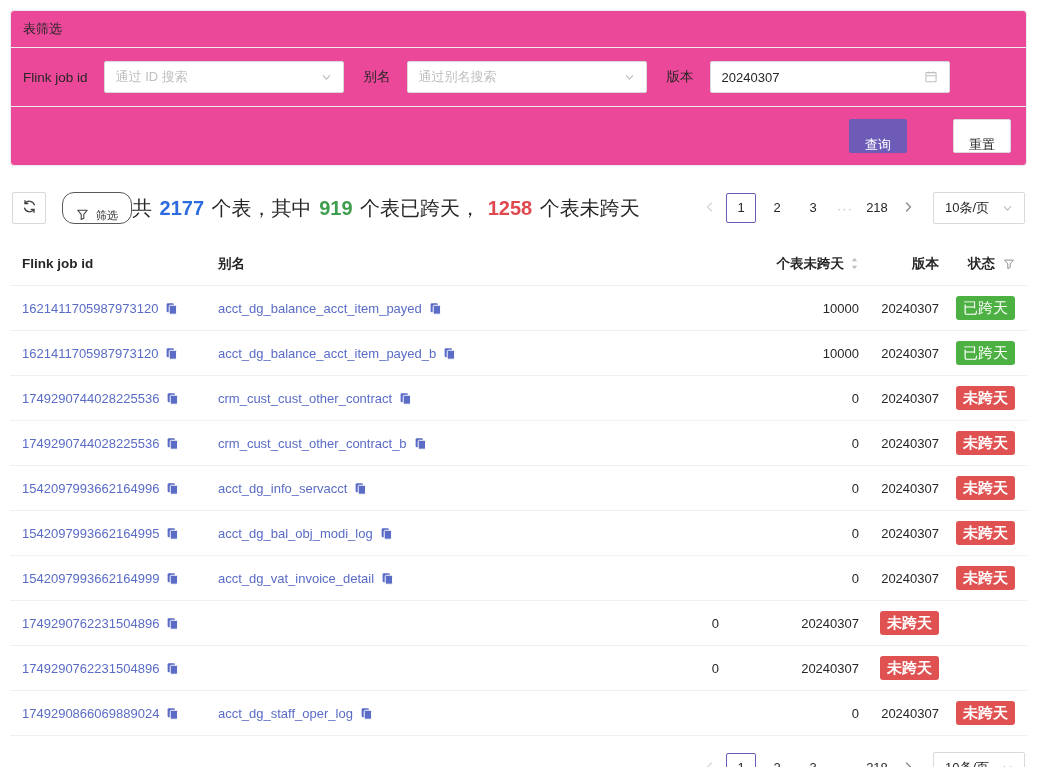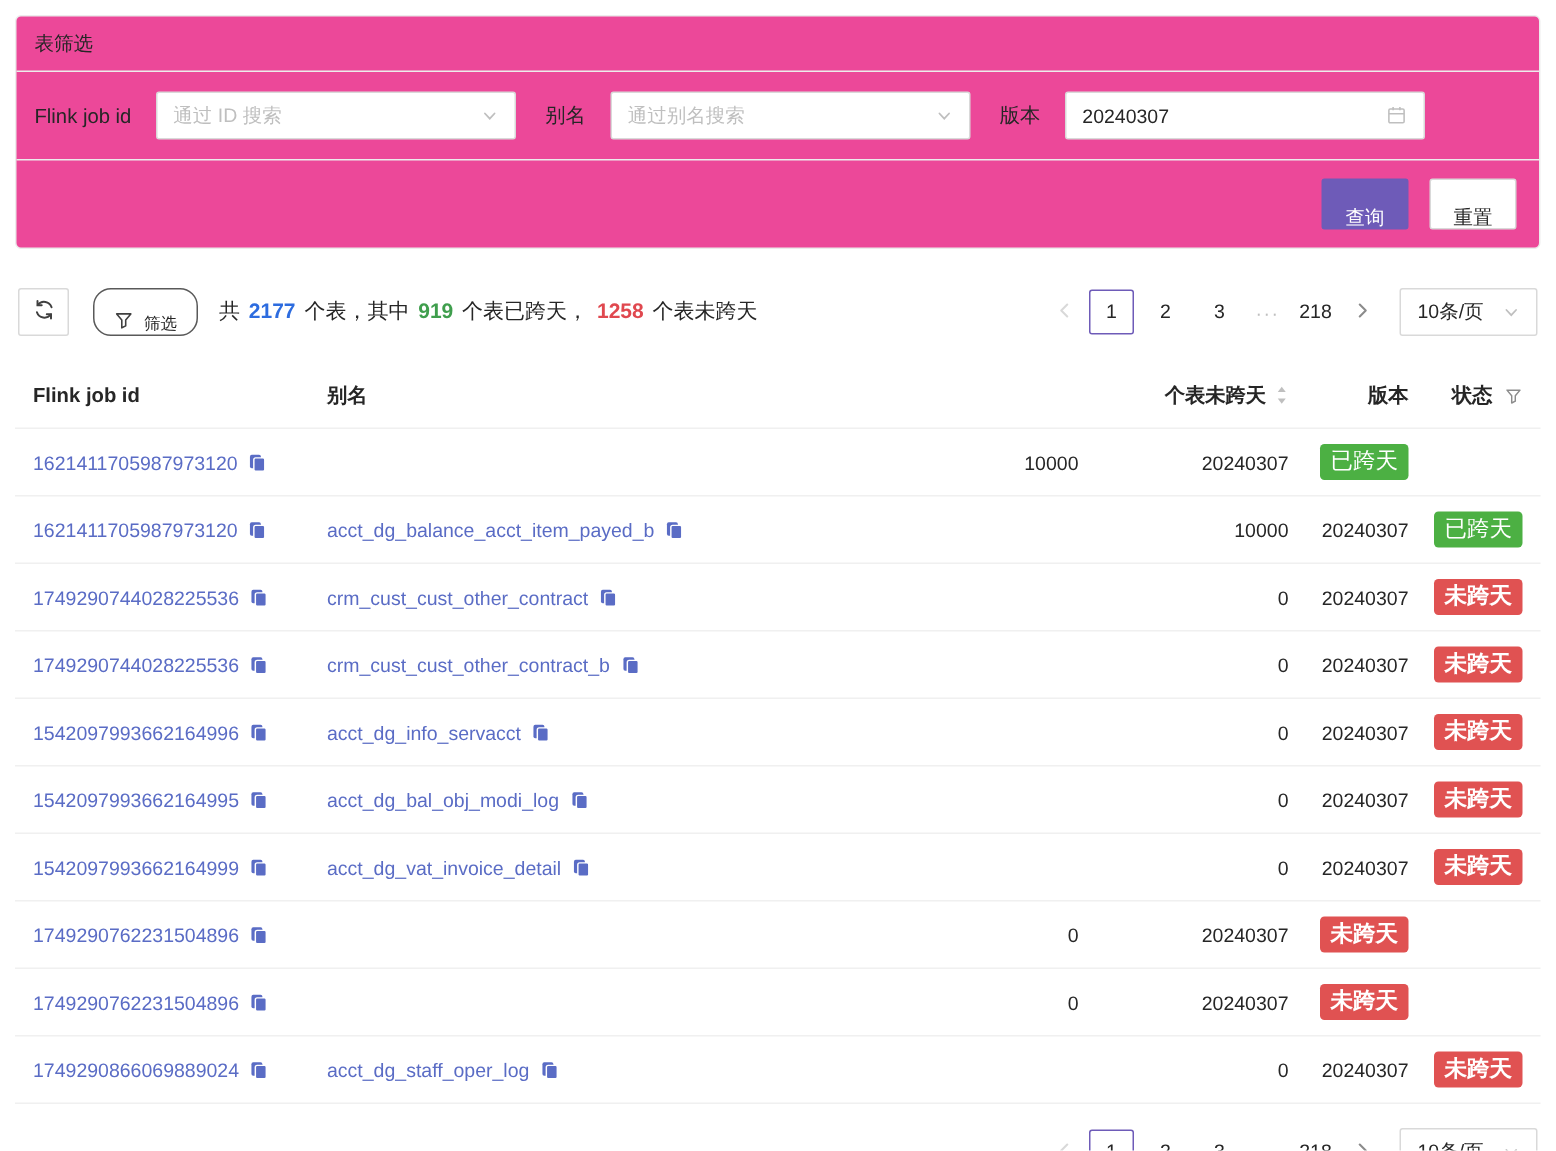--- a/index.html
+++ b/index.html
@@ -22,36 +22,36 @@
     width:240px; height:32px; border:1px solid #d9d9d9; border-radius:2px;
     display:flex; align-items:center; justify-content:space-between;
     padding:0 11px; background:#fff; cursor:pointer;
   }
   .ph { color:#bfbfbf; font-size:13px; }
   .val { color:#262626; font-size:13px; }
   .sicon { display:inline-flex; align-items:center; }
   .card-actions { display:flex; justify-content:flex-end; gap:14px; padding:12px 15px; border-top:1px solid #ececec; }
   .btn {
     height:30px; padding:16px 15px; border:1px solid #d9d9d9; background:#fff;
-    border-radius:2px; font-size:13px; color:#262626; cursor:pointer; font-family:inherit;
+    border-radius:2px; font-size:13px; color:#262626; cursor:pointer; font-family:inherit;margin-left:32px;
   }
   .btn-primary { background:var(--primary,#6e5bb8); border-color:var(--primary,#6e5bb8); color:#fff; }
 
   
   .toolbar { display:flex; align-items:center; margin-top:26px; padding:0 2px; }
   .icon-btn {
     width:34px; height:32px; border:1px solid #d9d9d9; border-radius:2px;
     background:#fff; cursor:pointer; display:flex; align-items:center; justify-content:center;
   }
   .filter-toggle {
     margin-left:16px; height:32px; padding:0 13px; display:flex; align-items:flex-end; gap:7px;
     background:#fff; border:1px solid #595959; border-radius:12px; font-size:11px;
     color:#262626; cursor:pointer; font-family:inherit;
   }
-  .summary { margin-left:14px; font-size:14px; white-space:nowrap; }
+  .summary { font-size:20px; white-space:nowrap; }
   .num { font-weight:700; margin:0 2px; }
   .num.blue  { color:var(--num-blue,#2d6cdf); }
   .num.green { color:var(--num-green,#3f9e4d); }
   .num.red   { color:var(--num-red,#e0484f); }
   .toolbar-right { margin-left:auto; display:flex; align-items:center; gap:12px; }
 
   
   .pagination { display:flex; align-items:center; }
   .pg-item {
     min-width:30px; height:30px; line-height:28px; text-align:center; margin:0 3px;
@@ -213,20 +213,29 @@
   <div class="trow">
     <div class="td td-id">
       <a>1621411705987973120</a>
       <span class="copy">
               <svg viewBox="0 0 16 16" width="13" height="13">
                 <rect x="2" y="1.5" width="9" height="11" rx="1.5" fill="currentColor"></rect>
                 <rect x="5.2" y="4" width="9" height="11" rx="1.5" fill="currentColor" stroke="#fff" stroke-width="1.2"></rect>
               </svg>
             </span>
     </div>
+    <div class="td td-alias">
+      <a>acct_dg_balance_acct_item_payed</a>
+      <span class="copy">
+              <svg viewBox="0 0 16 16" width="13" height="13">
+                <rect x="2" y="1.5" width="9" height="11" rx="1.5" fill="currentColor"></rect>
+                <rect x="5.2" y="4" width="9" height="11" rx="1.5" fill="currentColor" stroke="#fff" stroke-width="1.2"></rect>
+              </svg>
+            </span>
+    </div>
     <div class="td td-priority">10000</div>
     <div class="td td-version">20240307</div>
     <div class="td td-status">
       <span class="badge success">已跨天</span>
     </div>
   </div>
   <div class="trow">
     <div class="td td-id">
       <a>1621411705987973120</a>
       <span class="copy">

